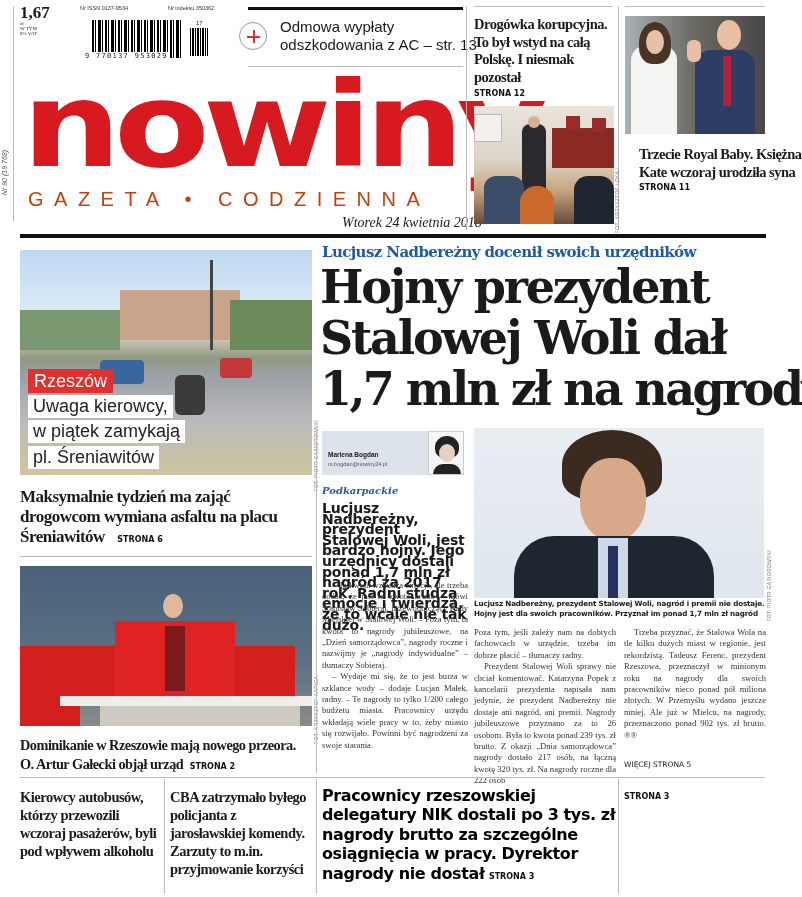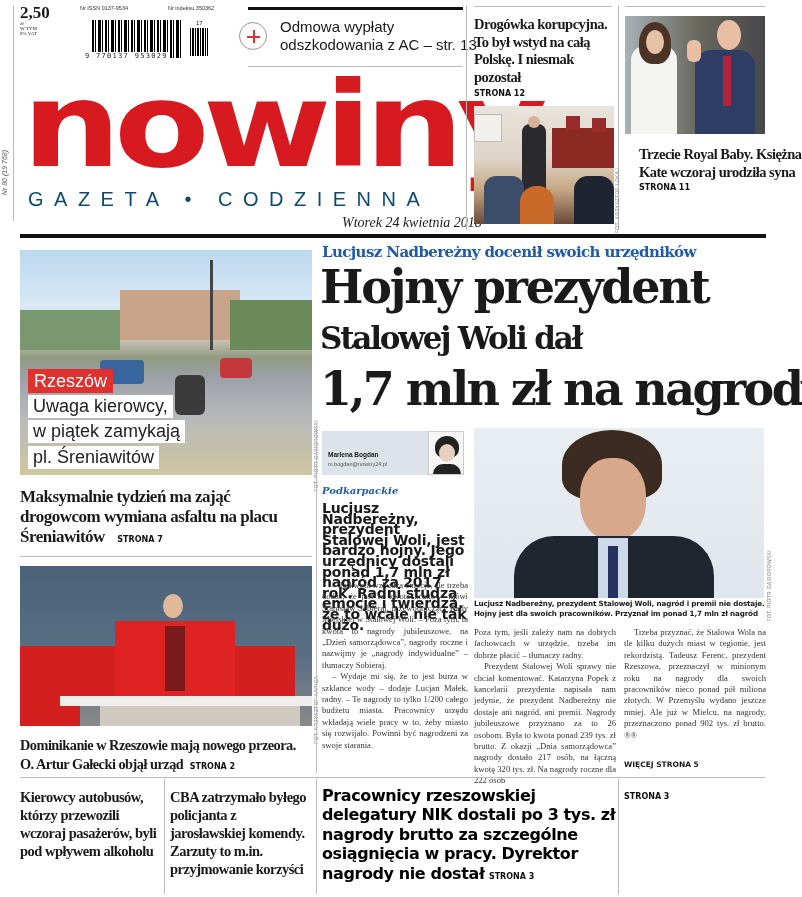--- a/index.html
+++ b/index.html
@@ -14,21 +14,21 @@
   .credit { position: absolute; font-size: 5px; color: #777; writing-mode: vertical-rl; transform: rotate(180deg); letter-spacing: 0.3px; }
   .body-text { font-family: "Liberation Serif", serif; font-size: 9.6px; line-height: 11.6px; color: #333; text-align: justify; }
   .body-text p { text-indent: 10px; }
 </style>
 </head>
 <body>
 
 <div class="vr" style="left:13px;top:6px;height:215px;background:#bbb;"></div>
 
 <div class="abs" style="left:20px;top:4px;">
-  <div class="serif" style="font-size:17px;font-weight:bold;line-height:17px;">2,50</div>
+  <div class="serif" style="font-size:17px;font-weight:bold;line-height:17px;">1,67</div>
   <div class="serif" style="font-size:5px;line-height:5px;">zł</div>
   <div class="serif" style="font-size:5px;line-height:5px;">W TYM</div>
   <div class="serif" style="font-size:5px;line-height:5px;">8% VAT</div>
 </div>
 
 <div class="abs" style="left:80px;top:5px;font-size:5.5px;color:#333;">Nr ISSN 0137-9534</div>
 <div class="abs" style="left:168px;top:5px;font-size:5.5px;color:#333;">Nr indeksu 350362</div>
 
 <div class="abs" style="left:92px;top:20px;width:90px;height:38px;
   background: repeating-linear-gradient(90deg,#000 0 2px,#fff 2px 3px,#000 3px 4px,#fff 4px 6px,#000 6px 9px,#fff 9px 10px,#000 10px 11px,#fff 11px 13px);"></div>
@@ -41,21 +41,21 @@
   <div class="abs" style="left:1px;top:8px;width:28px;height:28px;border:1px solid #999;border-radius:50%;">
     <div class="abs" style="left:7px;top:13px;width:13px;height:1.5px;background:#e0312f;"></div>
     <div class="abs" style="left:13px;top:7px;width:1.5px;height:13px;background:#e0312f;"></div>
   </div>
   <div class="abs" style="left:42px;top:4px;font-size:15px;line-height:18px;white-space:nowrap;">Odmowa wypłaty</div>
   <div class="abs" style="left:42px;top:22px;font-size:15px;line-height:18px;white-space:nowrap;">odszkodowania z AC – str. 13</div>
 </div>
 <div class="hr" style="left:248px;top:66px;width:215px;"></div>
 
 <div class="abs" style="left:22px;top:70px;font-family:'DejaVu Sans',sans-serif;font-weight:bold;font-size:118px;line-height:110px;color:#d71920;letter-spacing:-6px;transform:scaleX(1.18);transform-origin:left top;">nowiny</div>
-<div class="abs" style="left:28px;top:188px;font-size:20px;letter-spacing:10.5px;color:#0c4a6e;font-weight:300;white-space:nowrap;">GAZETA • CODZIENNA</div>
+<div class="abs" style="left:28px;top:188px;font-size:20px;letter-spacing:10.5px;color:#c2410c;font-weight:300;white-space:nowrap;">GAZETA • CODZIENNA</div>
 <div class="abs" style="left:1px;top:150px;font-size:7px;font-style:italic;color:#555;writing-mode:vertical-rl;transform:rotate(180deg);">Nr 80 (19 768)</div>
 <div class="abs" style="left:342px;top:215px;font-family:'Liberation Serif',serif;font-style:italic;font-size:14px;white-space:nowrap;">Wtorek 24 kwietnia 2018</div>
 
 <div class="vr" style="left:466px;top:6px;height:224px;"></div>
 <div class="vr" style="left:618px;top:6px;height:224px;"></div>
 <div class="hr" style="left:474px;top:6px;width:138px;"></div>
 <div class="hr" style="left:625px;top:6px;width:140px;"></div>
 
 <div class="abs" style="left:474px;top:16px;width:142px;">
   <div class="sans-b" style="font-size:14.5px;line-height:17.5px;">Drogówka korupcyjna. To był wstyd na całą Polskę. I niesmak pozostał</div>
@@ -100,21 +100,21 @@
   <div class="abs" style="left:190px;top:10px;width:3px;height:90px;background:#444;"></div>
 </div>
 <div class="abs" style="left:28px;top:369px;background:#e0312f;color:#fff;font-size:18px;line-height:24px;padding:0 6px;">Rzeszów</div>
 <div class="abs" style="left:28px;top:395px;background:#fff;color:#222;font-size:18px;line-height:23px;padding:0 5px;white-space:nowrap;">Uwaga kierowcy,</div>
 <div class="abs" style="left:28px;top:420px;background:#fff;color:#222;font-size:18px;line-height:23px;padding:0 5px;white-space:nowrap;">w piątek zamykają</div>
 <div class="abs" style="left:28px;top:446px;background:#fff;color:#222;font-size:18px;line-height:23px;padding:0 5px;white-space:nowrap;">pl. Śreniawitów</div>
 <div class="credit" style="left:313px;top:420px;">FOT. PIOTR GĄSIOROWSKI</div>
 
 <div class="abs" style="left:20px;top:487px;width:292px;">
   <span class="sans-b" style="font-size:17px;line-height:20px;">Maksymalnie tydzień ma zająć drogowcom wymiana asfaltu na placu Śreniawitów</span>
-  <span class="strona" style="margin-left:8px;">STRONA 7</span>
+  <span class="strona" style="margin-left:8px;">STRONA 6</span>
 </div>
 <div class="hr" style="left:20px;top:556px;width:292px;"></div>
 
 <div class="photo" style="left:20px;top:566px;width:292px;height:160px;background:linear-gradient(180deg,#4a6178 0%,#5b7085 60%,#8a8a88 100%);">
   <div class="abs" style="left:0;top:80px;width:60px;height:80px;background:#d41f1f;"></div>
   <div class="abs" style="left:50px;top:80px;width:60px;height:60px;background:#d41f1f;"></div>
   <div class="abs" style="left:95px;top:55px;width:120px;height:75px;background:#df2323;"></div>
   <div class="abs" style="left:145px;top:60px;width:20px;height:65px;background:#7a1a1a;"></div>
   <div class="abs" style="left:143px;top:28px;width:20px;height:24px;background:#e0b99a;border-radius:50%;"></div>
   <div class="abs" style="left:215px;top:80px;width:60px;height:50px;background:#d41f1f;"></div>
@@ -124,21 +124,21 @@
 <div class="credit" style="left:313px;top:676px;">FOT. KRZYSZTOF KAPICA</div>
 
 <div class="abs" style="left:20px;top:736px;width:292px;">
   <span class="sans-b" style="font-size:14.3px;line-height:17.5px;">Dominikanie w Rzeszowie mają nowego przeora. O. Artur Gałecki objął urząd</span>
   <span class="strona" style="margin-left:2px;">STRONA 2</span>
 </div>
 
 <div class="abs" style="left:322px;top:243px;font-family:'DejaVu Serif',serif;font-weight:bold;font-size:15px;color:#1f5aa6;letter-spacing:-0.6px;white-space:nowrap;">Lucjusz Nadbereżny docenił swoich urzędników</div>
 <div class="abs" style="left:320px;top:262px;width:460px;">
   <div style="font-family:'DejaVu Serif',serif;font-weight:bold;font-size:46px;line-height:51px;letter-spacing:-2.2px;white-space:nowrap;">Hojny prezydent</div>
-  <div style="font-family:'DejaVu Serif',serif;font-weight:bold;font-size:31px;line-height:51px;letter-spacing:-2.2px;white-space:nowrap;">Stalowej Woli dał</div>
+  <div style="font-family:'DejaVu Serif',serif;font-weight:bold;font-size:46px;line-height:51px;letter-spacing:-2.2px;white-space:nowrap;">Stalowej Woli dał</div>
   <div style="font-family:'DejaVu Serif',serif;font-weight:bold;font-size:46px;line-height:51px;letter-spacing:-2.6px;white-space:nowrap;">1,7 mln zł na nagrody</div>
 </div>
 
 <div class="vr" style="left:316px;top:428px;height:345px;"></div>
 
 <div class="abs" style="left:322px;top:431px;width:142px;height:44px;background:#dde3ea;">
   <div class="abs" style="left:6px;top:20px;font-size:6.5px;font-weight:bold;">Marlena Bogdan</div>
   <div class="abs" style="left:6px;top:30px;font-size:5.5px;color:#555;">m.bogdan@nowiny24.pl</div>
   <div class="abs" style="left:106px;top:0;width:36px;height:44px;background:#f5f5f5;border:1px solid #ccc;overflow:hidden;">
     <div class="abs" style="left:6px;top:4px;width:24px;height:22px;background:#222;border-radius:50% 50% 40% 40%;"></div>
@@ -166,21 +166,21 @@
 <div class="abs" style="left:474px;top:599px;font-family:'DejaVu Sans',sans-serif;font-weight:bold;font-size:7.2px;letter-spacing:-0.15px;white-space:nowrap;">Lucjusz Nadbereżny, prezydent Stalowej Woli, nagród i premii nie dostaje.</div>
 <div class="abs" style="left:474px;top:609px;font-family:'DejaVu Sans',sans-serif;font-weight:bold;font-size:7.2px;letter-spacing:-0.15px;white-space:nowrap;">Hojny jest dla swoich pracowników. Przyznał im ponad 1,7 mln zł nagród</div>
 
 <div class="abs body-text" style="left:474px;top:627px;width:142px;font-size:8.6px;line-height:11.4px;">
   <p style="text-indent:0;">Poza tym, jeśli zależy nam na dobrych fachowcach w urzędzie, trzeba im dobrze płacić – tłumaczy radny.</p>
   <p>Prezydent Stalowej Woli sprawy nie chciał komentować. Katarzyna Popek z kancelarii prezydenta napisała nam jedynie, że prezydent Nadbereżny nie dostaje ani nagród, ani premii. Nagrody jubileuszowe przyznano za to 26 osobom. Była to kwota ponad 239 tys. zł brutto. Z okazji „Dnia samorządowca” nagrody dostało 217 osób, na łączną kwotę 320 tys. zł. Na nagrody roczne dla 222 osób</p>
 </div>
 <div class="abs body-text" style="left:624px;top:627px;width:142px;font-size:8.6px;line-height:11.4px;">
   <p>Trzeba przyznać, że Stalowa Wola na tle kilku dużych miast w regionie, jest rekordzistą. Tadeusz Ferenc, prezydent Rzeszowa, przeznaczył w minionym roku na nagrody dla swoich pracowników nieco ponad pół miliona złotych. W Przemyślu wydano jeszcze mniej. Ale już w Mielcu, na nagrody, przeznaczono ponad 902 tys. zł brutto. ®®</p>
 </div>
-<div class="abs" style="left:624px;top:760px;font-family:'DejaVu Sans',sans-serif;font-weight:bold;font-size:7.5px;">WIĘCEJ STRONA 5</div>
+<div class="abs" style="left:624px;top:760px;font-family:'DejaVu Sans',sans-serif;font-weight:normal;font-size:7.5px;">WIĘCEJ STRONA 5</div>
 
 <div class="hr" style="left:20px;top:777px;width:745px;"></div>
 <div class="vr" style="left:164px;top:779px;height:115px;"></div>
 <div class="vr" style="left:316px;top:779px;height:115px;"></div>
 <div class="vr" style="left:618px;top:779px;height:115px;"></div>
 
 <div class="abs" style="left:20px;top:788px;width:140px;">
   <span class="sans-b" style="font-size:14.5px;line-height:17px;">Kierowcy autobusów, którzy przewozili wczoraj pasażerów, byli pod wpływem alkoholu</span>
   
 </div>

